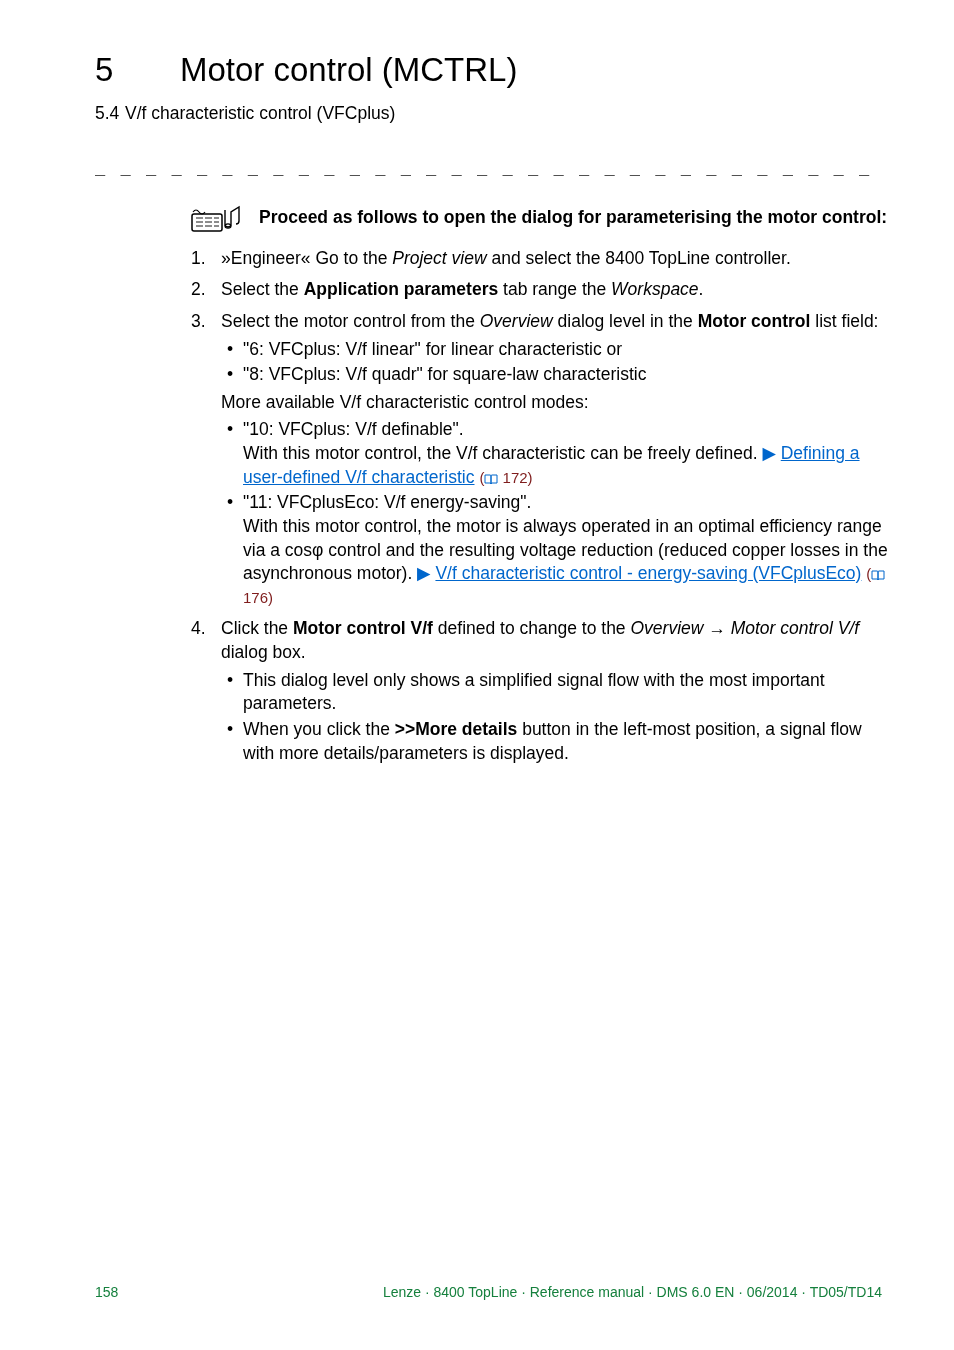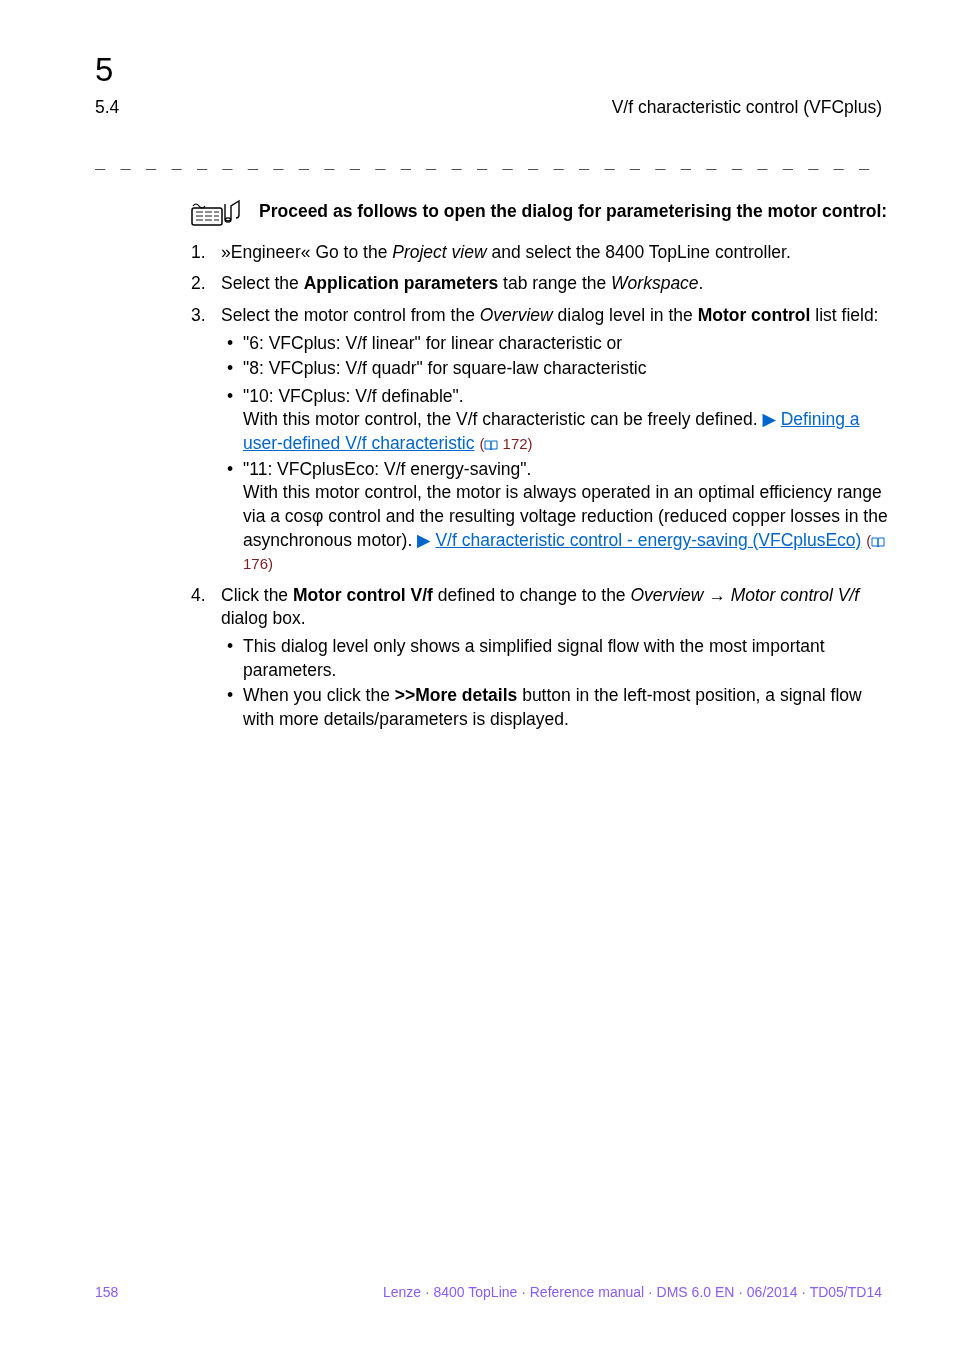--- a/index.html
+++ b/index.html
@@ -33,22 +33,21 @@
     width: 30px;
   }
   .chapter-title {
     font-size: 33px;
     font-weight: 400;
     color: #000;
   }
   .sub-row {
     display: flex;
     align-items: baseline;
-    margin-top: 3px;
-    justify-content: space-between;
+    margin-top: 9px;
   }
   .sub-num {
     font-size: 17.5px;
     color: #000;
     width: 30px;
   }
   .sub-title {
     font-size: 17.5px;
     color: #000;
   }
@@ -149,29 +148,30 @@
   .italic { font-style: italic; }
   .bold { font-weight: 700; }
   .footer {
     position: absolute;
     bottom: 48px;
     left: 95px;
     right: 72px;
     display: flex;
     justify-content: space-between;
     font-size: 14px;
-    color: #8b5cf6;
+    color: #15803d;
   }
 </style>
 </head>
 <body>
 
 <div class="page">
   <div class="header-row">
     <div class="chapter-num">5</div>
+    <div class="chapter-title">Motor control (MCTRL)</div>
   </div>
   <div class="sub-row">
     <div class="sub-num">5.4</div>
     <div class="sub-title">V/f characteristic control (VFCplus)</div>
   </div>
 
   <div class="dashline">_ _ _ _ _ _ _ _ _ _ _ _ _ _ _ _ _ _ _ _ _ _ _ _ _ _ _ _ _ _ _ _ _ _ _ _ _ _ _ _ _ _ _ _ _ _ _ _ _ _ _ _ _ _ _ _ _ _ _ _ _ _ _ _</div>
 
 
   <div class="body-col">
@@ -211,20 +211,21 @@
         <span><span>Select the </span><span class="bold">Application parameters</span><span> tab range the </span><span class="italic">Workspace</span><span>.</span></span>
       </li>
 
       <li>
         <span class="num">3.</span>
         <span><span>Select the motor control from the </span><span class="italic">Overview</span><span> dialog level in the </span><span class="bold">Motor control</span><span> list field:</span></span>
         <ul class="sub-bullets">
           <li>"6: VFCplus: V/f linear" for linear characteristic or</li>
           <li>"8: VFCplus: V/f quadr" for square-law characteristic</li>
         </ul>
+        <div class="para">More available V/f characteristic control modes:</div>
         <ul class="sub-bullets">
           <li>
             <span>"10: VFCplus: V/f definable".</span><br>
             <span>With this motor control, the V/f characteristic can be freely defined.  </span><span class="arrow">▶ </span><span class="link">Defining a user-defined V/f characteristic</span>
             <span class="pageref"> (<svg class="book-icon" width="14" height="11" viewBox="0 0 14 11">
                   <path d="M1 1 L6 1 Q7 1 7 2 L7 10 Q7 9 6 9 L1 9 Z M13 1 L8 1 Q7 1 7 2 L7 10 Q7 9 8 9 L13 9 Z" fill="none" stroke="#0066cc" stroke-width="1"></path>
                 </svg> <span>172</span>)</span>
           </li>
           <li>
             <span>"11: VFCplusEco: V/f energy-saving".</span><br>

